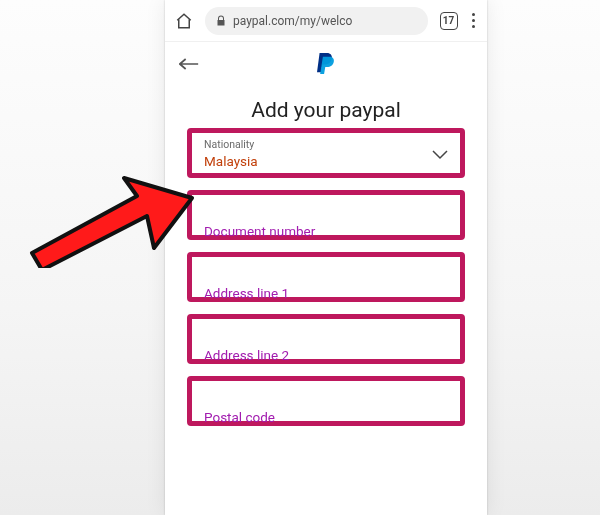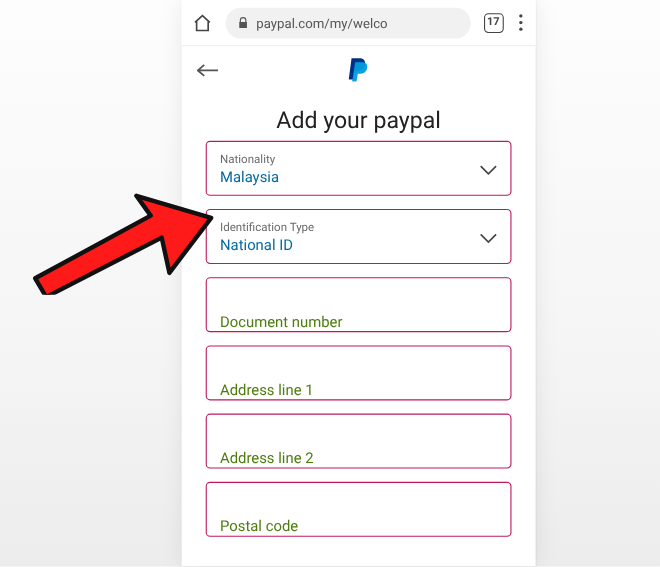--- a/index.html
+++ b/index.html
@@ -97,42 +97,42 @@
     color: #444;
     margin-bottom: 22px;
   }
   .fields {
     display: flex;
     flex-direction: column;
     gap: 12px;
     text-align: left;
   }
   .field {
-    border: 1px solid #be185d;
+    border: 5px solid #be185d;
     border-radius: 4px;
     height: 50px;
     padding: 6px 12px;
     position: relative;
     display: flex;
     flex-direction: column;
     justify-content: center;
     background: #fff;
   }
   .field.filled .floating {
     font-size: 10.5px;
     color: #6b6b6b;
     margin-bottom: 2px;
   }
   .field.filled .value {
     font-size: 13.5px;
-    color: #0369a1;
+    color: #c2410c;
   }
   .field .placeholder {
     font-size: 13.5px;
-    color: #4d7c0f;
+    color: #a21caf;
     margin-top: 31px;
   }
   .chevron {
     position: absolute;
     right: 12px;
     top: 50%;
     transform: translateY(-50%);
     width: 16px; height: 16px;
   }
   .chevron svg { width: 16px; height: 10px; stroke: #444; fill: none; stroke-width: 1.5; }
@@ -198,29 +198,20 @@
       <div class="field filled">
         <div class="floating">Nationality</div>
         <div class="value">Malaysia</div>
         <div class="chevron">
           <svg viewBox="0 0 16 10">
               <path d="M1 1 L8 8 L15 1"></path>
             </svg>
         </div>
       </div>
 
-      <div class="field filled">
-        <div class="floating">Identification Type</div>
-        <div class="value">National ID</div>
-        <div class="chevron">
-          <svg viewBox="0 0 16 10">
-              <path d="M1 1 L8 8 L15 1"></path>
-            </svg>
-        </div>
-      </div>
 
       <div class="field">
         <div class="placeholder">Document number</div>
       </div>
 
       <div class="field">
         <div class="placeholder">Address line 1</div>
       </div>
 
       <div class="field">

